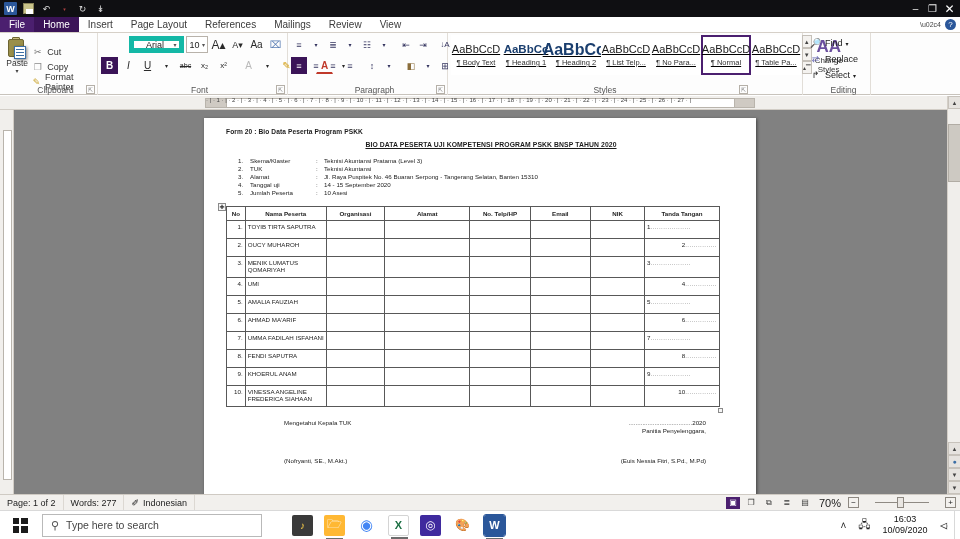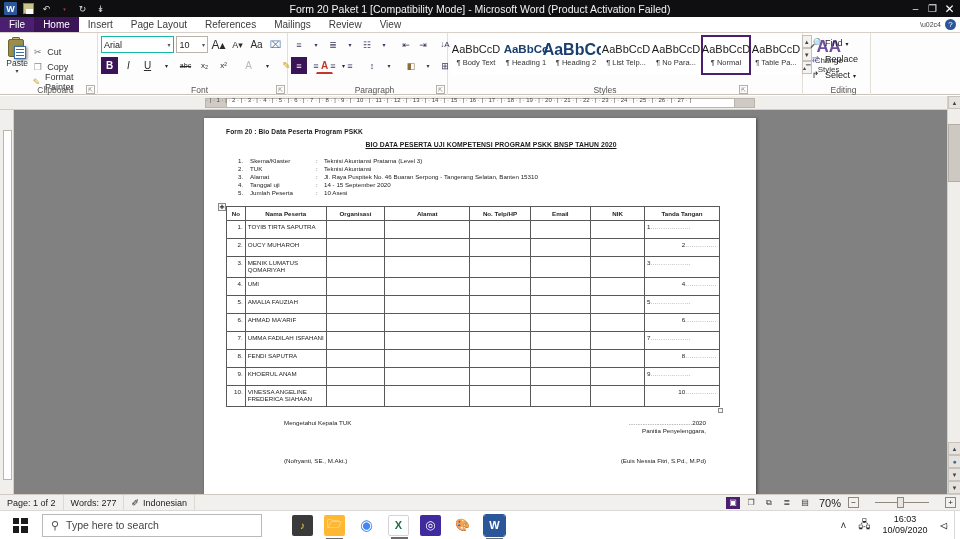--- a/index.html
+++ b/index.html
@@ -83,23 +83,23 @@
   .paste-label { font-size: 8.5px; color: #333; line-height: 9px; }
   .mini-caret { font-size: 6px; color: #444; line-height: 6px; }
   .clip-items { display: flex; flex-direction: column; justify-content: center; gap: 1px; padding-top: 3px; }
   .clip-item { display: flex; align-items: center; gap: 3px; font-size: 9px; color: #333; height: 14px; }
   .clip-gl { width: 13px; text-align: center; font-size: 9px; }
 
   
   .fontg { width: 190px; }
   .frow { display: flex; align-items: center; gap: 2px; height: 19px; margin-bottom: 2px; }
   .fname {
-    width: 74px; height: 17px; border: 1px solid #14b8a6; background: #fff;
+    width: 74px; height: 17px; border: 5px solid #14b8a6; background: #fff;
     font-size: 9px; color: #222; display: flex; align-items: center;
-    padding-left: 2px; justify-content: space-between;
+    padding-left: 12px; justify-content: space-between; margin-left: 28px;
   }
   .fsize {
     width: 33px; height: 17px; border: 1px solid #b8b2aa; background: #fff;
     font-size: 9px; color: #222; display: flex; align-items: center;
     padding-left: 3px; justify-content: space-between;
   }
   .cdown { font-size: 6px; color: #555; padding-right: 2px; }
   .fbtn {
     min-width: 17px; height: 17px; display: inline-flex; align-items: center;
     justify-content: center; font-size: 10px; color: #2a2a2a; border: 1px solid transparent;
@@ -116,20 +116,21 @@
   }
   .pbtn.on { background: #3b1458; color: #fff; }
 
   
   .stylesg { width: 355px; display: flex; align-items: flex-start; }
   .sgal { display: flex; }
   .scell {
     width: 50px; height: 40px; border: 1px solid transparent;
     display: flex; flex-direction: column; align-items: center; justify-content: center;
     background: #fff;
+    text-decoration: underline;
   }
   .scell.sel { border: 2px solid #4b1f6f; }
   .sprev { font-size: 11px; color: #1a1a1a; line-height: 13px; }
   .sprev.h1 { font-weight: bold; font-size: 11.5px; color: #1a3e6e; }
   .sprev.h2 { font-weight: bold; font-size: 16px; color: #1a3e6e; }
   .sname { font-size: 7.5px; color: #333; margin-top: 2px; white-space: nowrap; }
   .sscroll { display: flex; flex-direction: column; width: 12px; margin-left: 1px; }
   .sscroll div {
     height: 13px; border: 1px solid #c5c0b9; background: #f4f2ef;
     font-size: 6px; display: flex; align-items: center; justify-content: center; color: #444;
@@ -293,21 +294,20 @@
     <div class="qat">
       <span class="word-logo">W</span>
       <span class="qat-ico">
           <span class="save-ico"></span>
         </span>
       <span class="qat-ico">↶</span>
       <span class="qat-ico" style="font-size:5px;color:#b04040">▾</span>
       <span class="qat-ico">↻</span>
       <span class="qat-ico">↡</span>
     </div>
-    <div class="title-text">Form 20 Paket 1 [Compatibility Mode]  -  Microsoft Word (Product Activation Failed)</div>
     <div class="wincontrols">
       <span>‒</span>
       <span>❐</span>
       <span class="close">✕</span>
     </div>
   </div>
 
   <div class="ribbon-tabs">
     <div class="rtab file">File</div>
     <div class="rtab active">Home</div>

